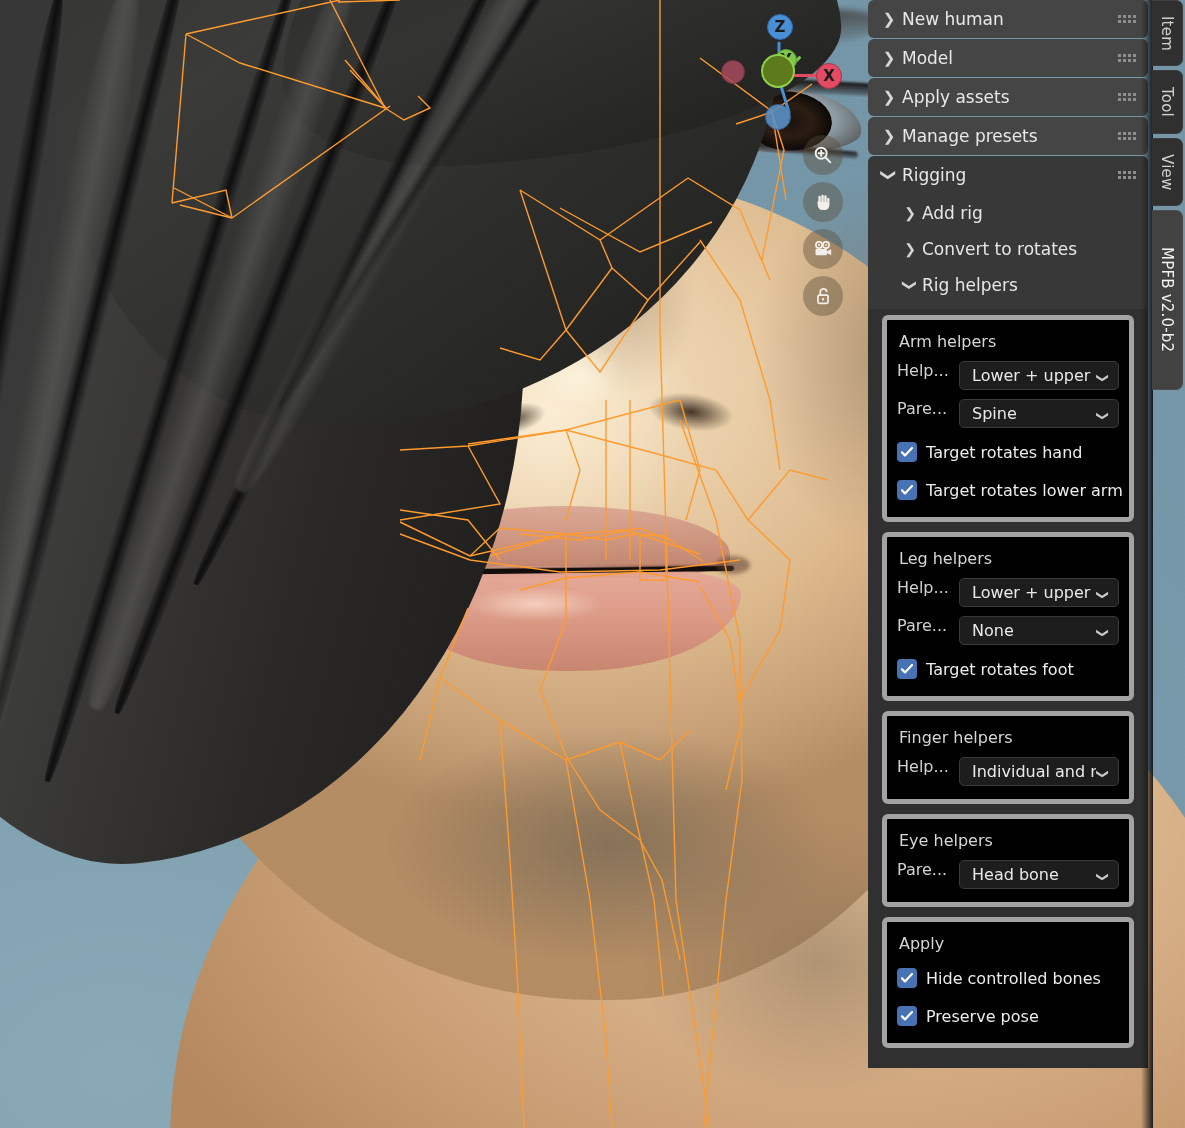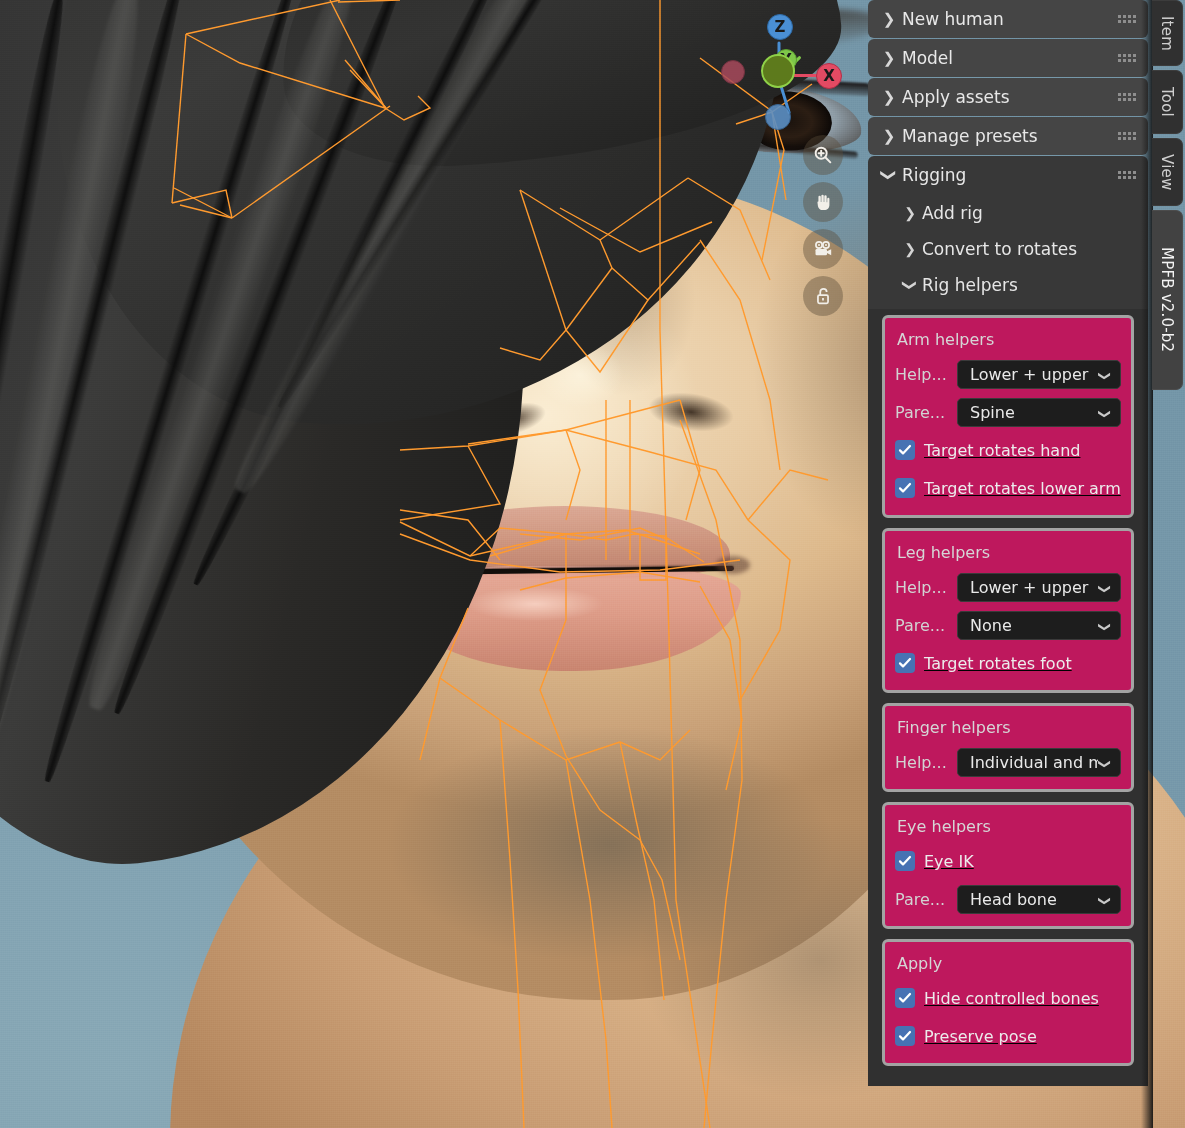--- a/index.html
+++ b/index.html
@@ -274,30 +274,30 @@
   .sub-head {
     height: 36px; display: flex; align-items: center;
     color: #e6e6e6; font-size: 17px; padding-left: 30px;
     cursor: pointer;
   }
   .sub-head .tri { width: 24px; text-align: center; font-size: 14px; color: #d4d4d4; }
 
   .sub-body { background: #303030; padding: 6px 0 10px 0; }
 
   .card {
-    background: #be185d;
-    border: 3px solid #a3a3a3;
+    background: #000000;
+    border: 5px solid #a3a3a3;
     border-radius: 6px;
     margin: 0 14px 10px 14px;
     padding: 10px 10px 12px 10px;
   }
   .card-title {
     color: #d6d6d6; font-size: 16px; margin: 2px 2px 10px 2px;
   }
-  .row { display: flex; align-items: center; height: 30px; margin-bottom: 8px; }
+  .row { display: flex; height: 30px; margin-bottom: 8px; }
   .row:last-child { margin-bottom: 0; }
   .row-label {
     width: 62px; flex: 0 0 62px;
     color: #d2d2d2; font-size: 16px;
     white-space: nowrap; overflow: hidden;
   }
   .select {
     flex: 1 1 auto; height: 29px;
     background: #1d1d1d;
     border: 1px solid #3a3a3a;
@@ -712,28 +712,20 @@
             <div class="row-label">Help...</div>
             <div class="select">
               <span class="val">Individual and m...</span>
               <span class="chev" style="display: inline-block; transform: rotate(90deg);">❯</span>
             </div>
           </div>
         </div>
 
         <div class="card">
           <div class="card-title">Eye helpers</div>
-          <div class="chk-row">
-            <span class="chk">
-              <svg width="14" height="14" viewBox="0 0 14 14">
-                  <path d="M2 7.4l3 3 7-7.4" fill="none" stroke="#fff" stroke-width="2.2" stroke-linecap="round" stroke-linejoin="round"></path>
-                </svg>
-            </span>
-            <span class="chk-label">Eye IK</span>
-          </div>
           <div class="row">
             <div class="row-label">Pare...</div>
             <div class="select">
               <span class="val">Head bone</span>
               <span class="chev" style="display: inline-block; transform: rotate(90deg);">❯</span>
             </div>
           </div>
         </div>
 
         <div class="card">

